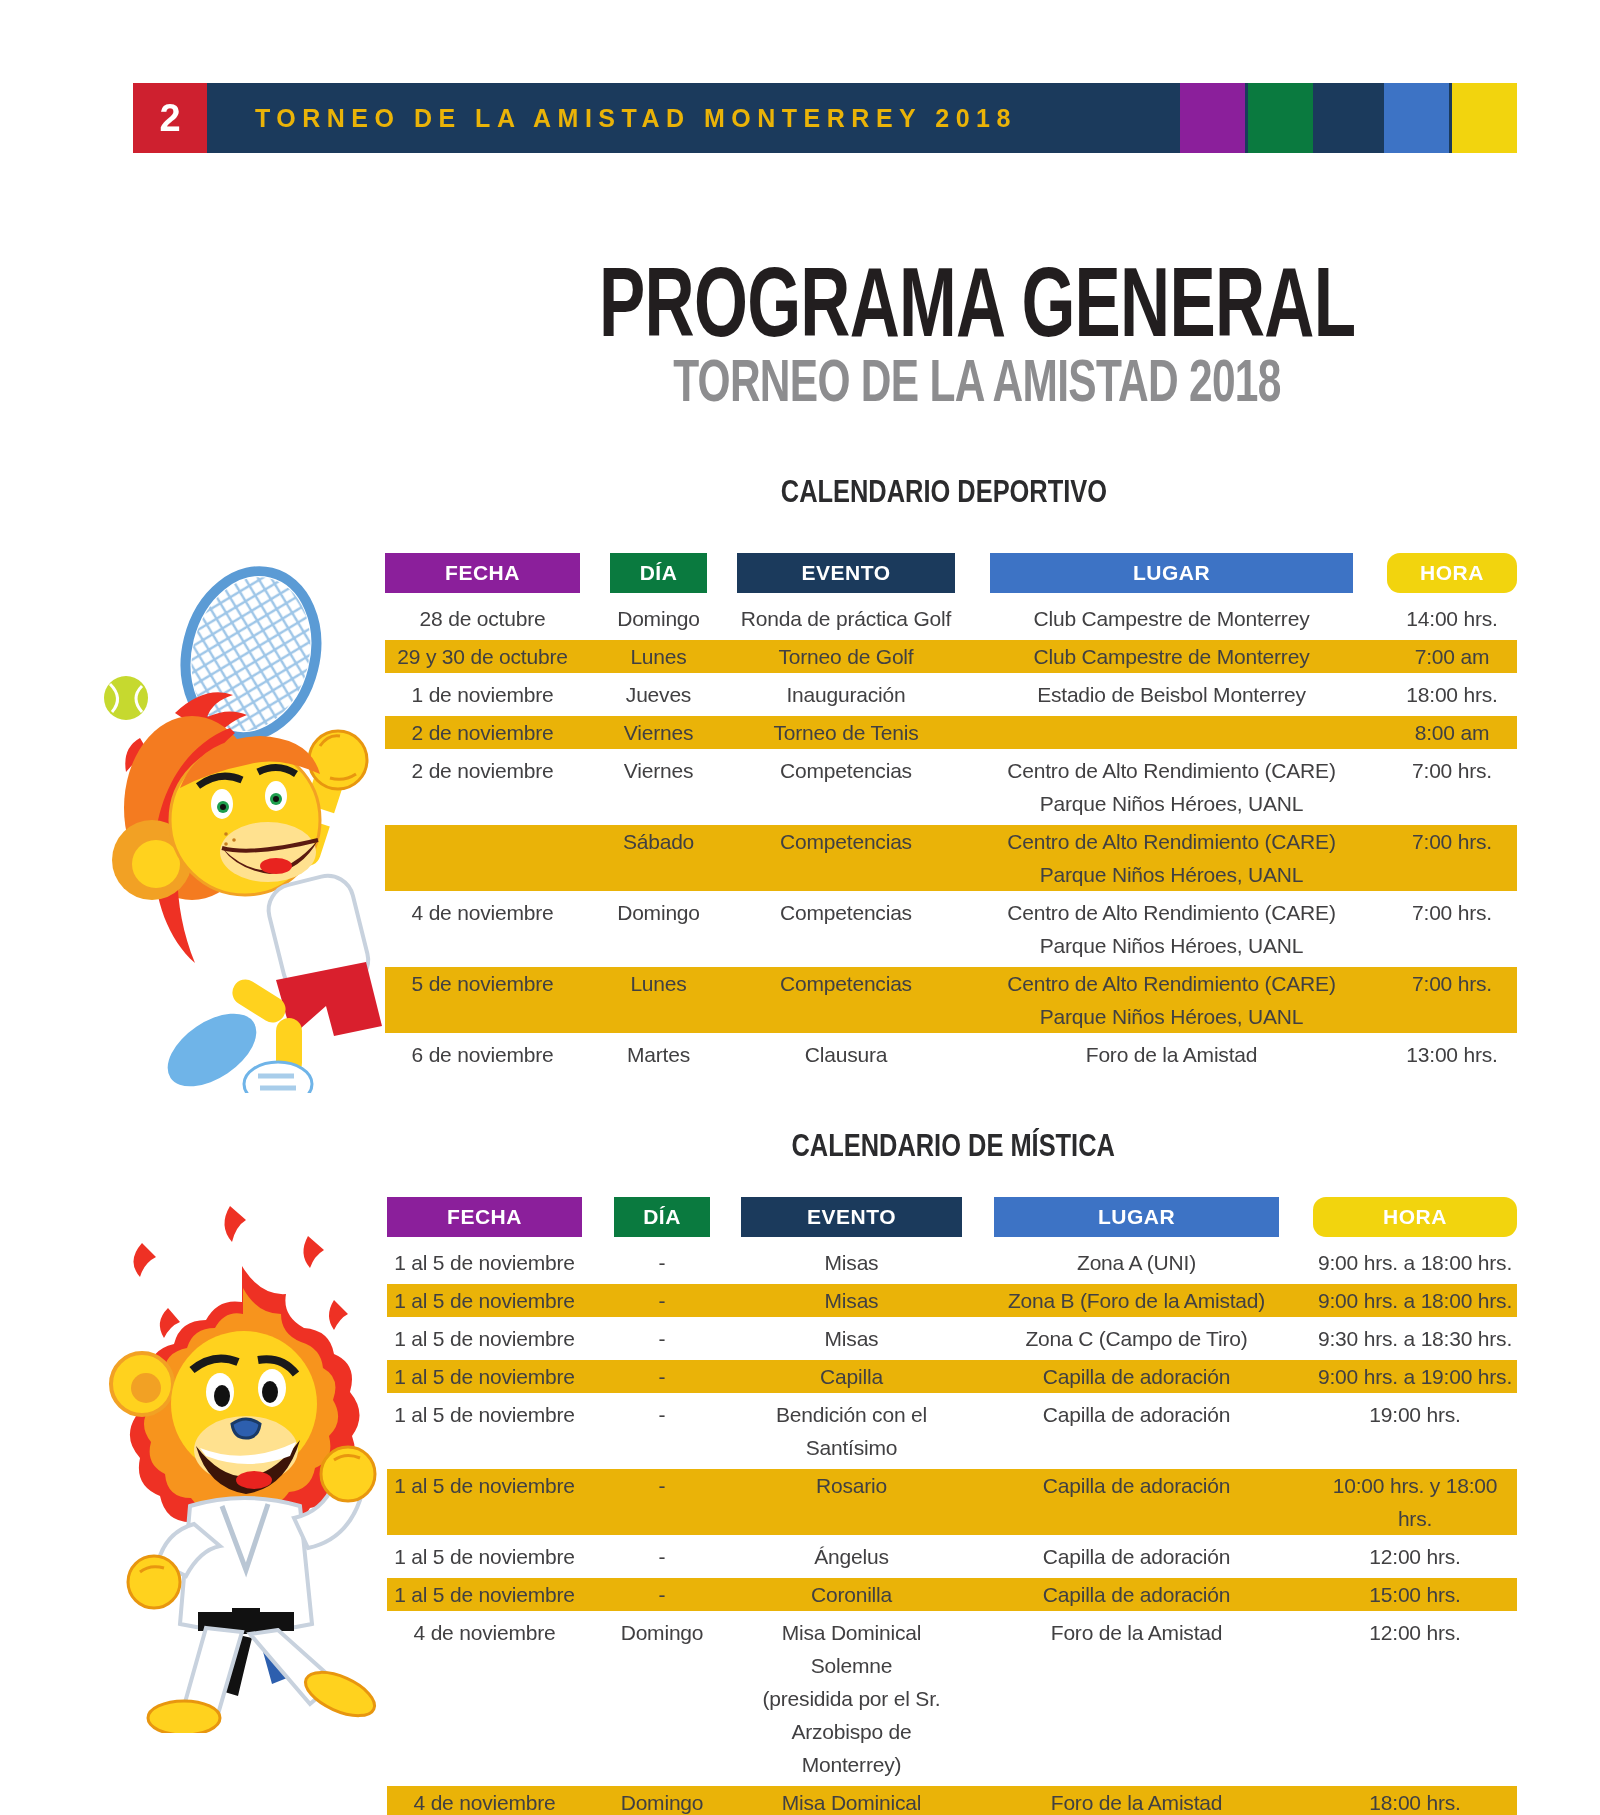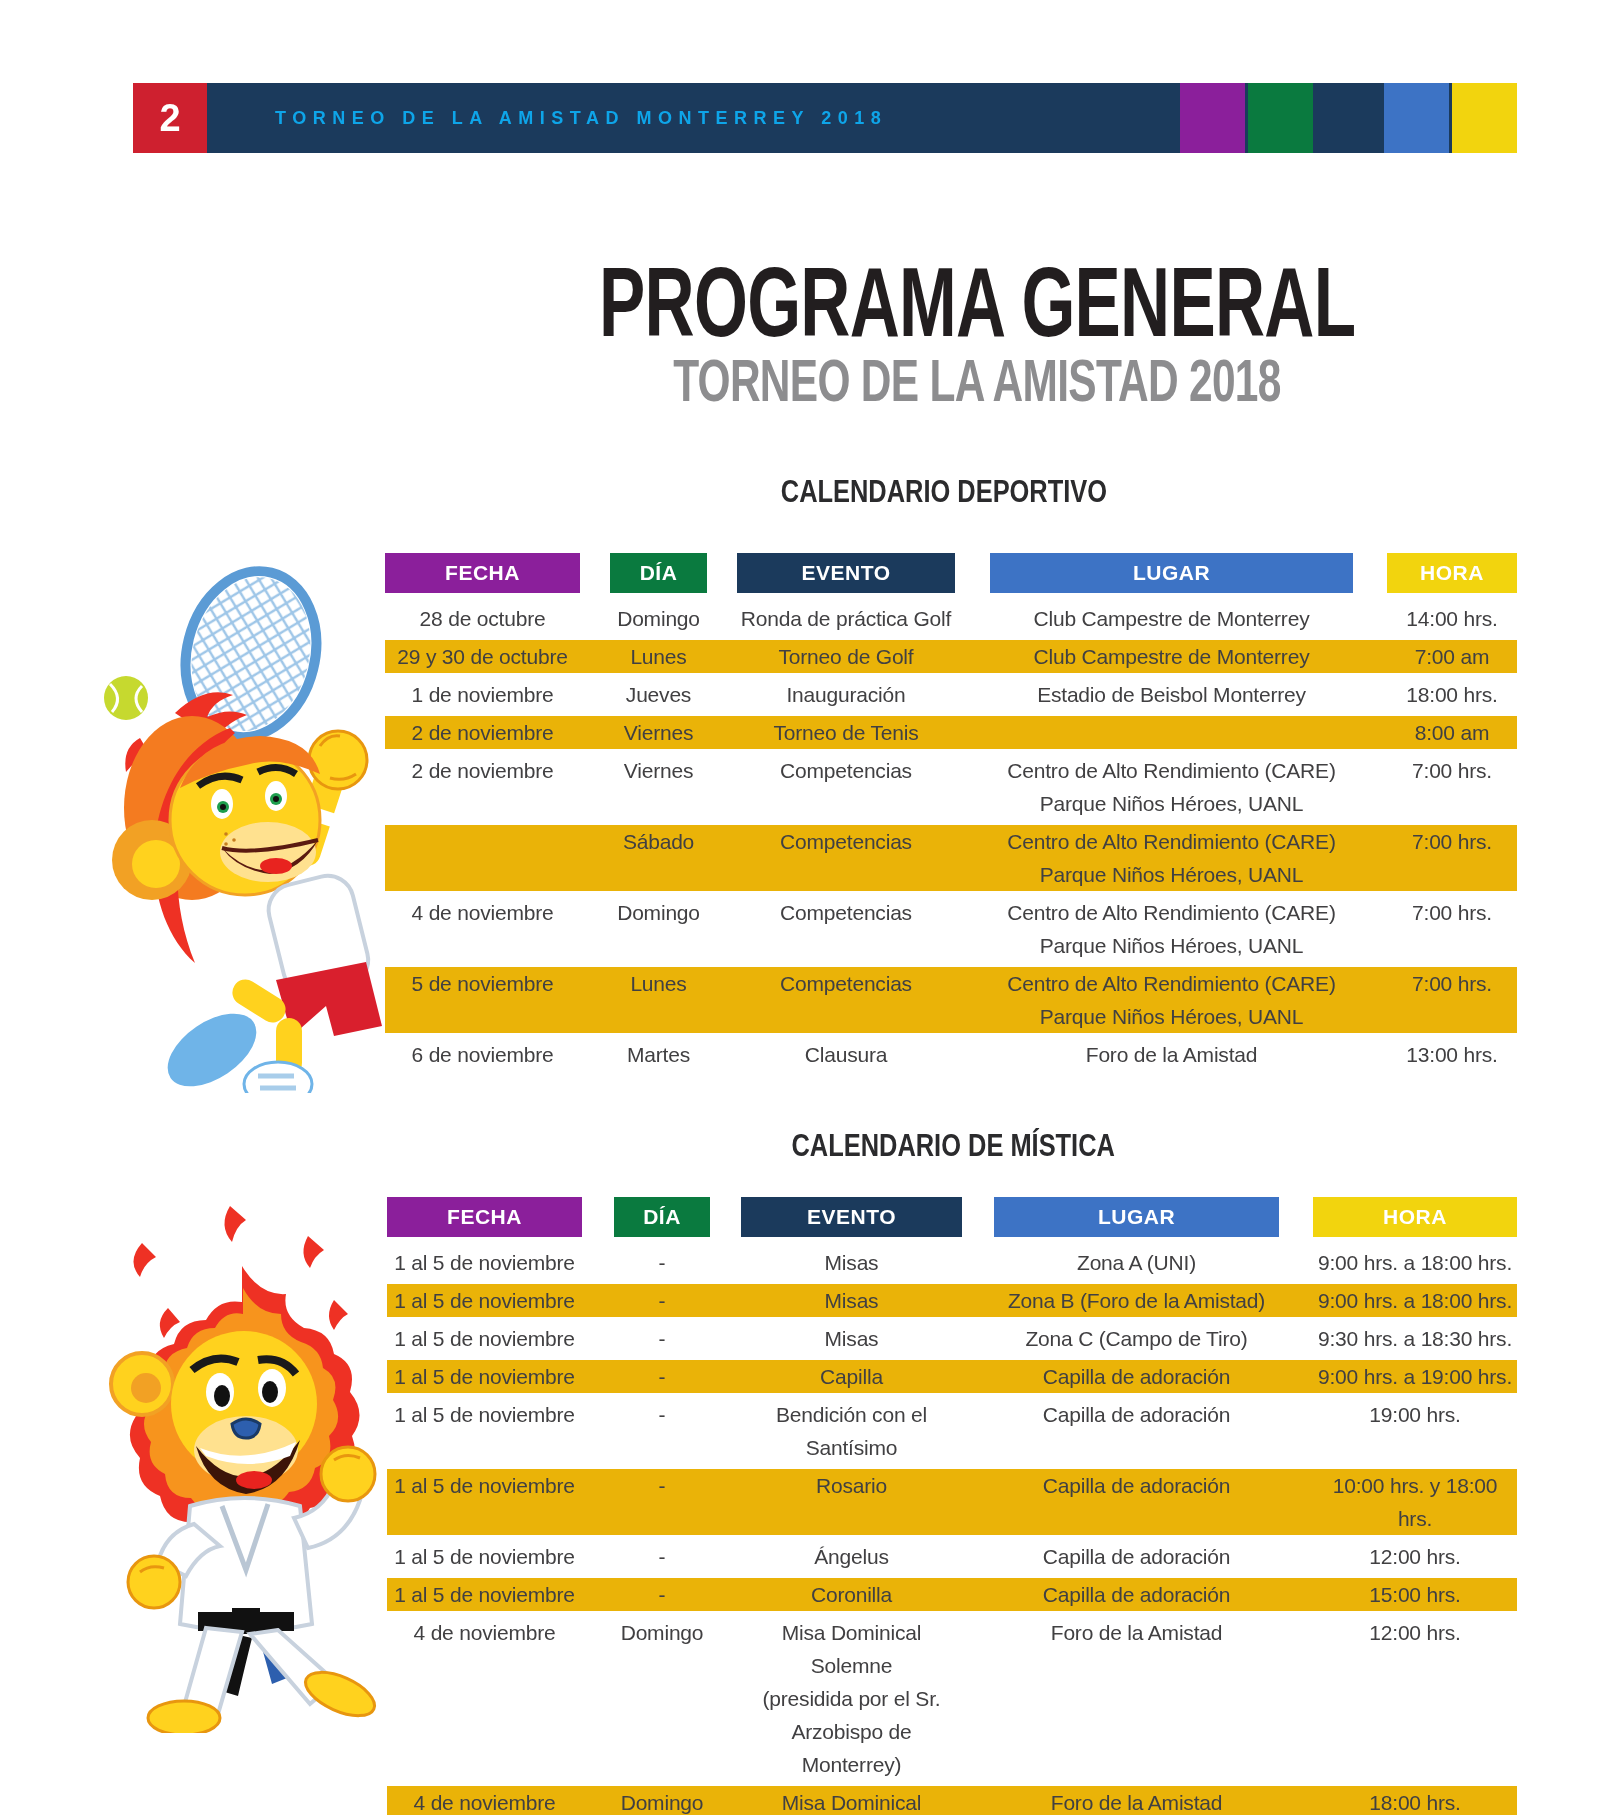--- a/index.html
+++ b/index.html
@@ -4,21 +4,21 @@
 <style>
   html,body{margin:0;padding:0;background:#fff;}
   #page{position:relative;width:1600px;height:1815px;background:#ffffff;overflow:hidden;
         font-family:"Liberation Sans", sans-serif;}
 
   
   .topbar{position:absolute;left:133px;top:83px;width:1384px;height:70px;
           background:#1B3A5C;display:flex;align-items:center;}
   .pagenum{width:74px;height:70px;background:#CE202F;color:#fff;display:flex;
            align-items:center;justify-content:center;font-size:38px;font-weight:700;}
-  .bartitle{margin-left:68px;color:#0ea5e9;font-size:18px;font-weight:700;
+  .bartitle{margin-left:48px;color:#eab308;font-size:25px;font-weight:700;
             letter-spacing:6.5px;white-space:nowrap;}
   .palette{margin-left:auto;display:flex;gap:3px;height:70px;}
   .palette div{width:65px;height:70px;}
 
   
   .center-band{position:absolute;left:300px;width:1354px;text-align:center;}
   .cond{display:inline-block;transform-origin:50% 50%;white-space:nowrap;}
   #page-title{top:252px;}
   #page-title .cond{font-size:99px;font-weight:800;color:#221E1F;line-height:1;
                     transform:scaleX(.70);letter-spacing:-1px;}
@@ -32,21 +32,21 @@
   #heading-mistica{left:387px;top:1128px;}
 
   
   .sched{position:absolute;}
   #table-deportivo{left:385px;top:553px;width:1132px;}
   #table-mistica{left:387px;top:1197px;width:1130px;}
   #table-deportivo .thead,#table-deportivo .trow{
       display:grid;grid-template-columns:195px 30px 97px 30px 218px 35px 363px 34px 130px;}
   #table-mistica .thead,#table-mistica .trow{
       display:grid;grid-template-columns:195px 32px 96px 31px 221px 32px 285px 34px 204px;}
-  .g1{grid-column:1;} .g3{grid-column:3;} .g5{grid-column:5;text-align:right;} .g7{grid-column:7;} .g9{grid-column:9;}
+  .g1{grid-column:1;} .g3{grid-column:3;} .g5{grid-column:5;text-align:right;} .g7{grid-column:7;} .g9{grid-column:9;border-radius:13px;}
   .thead{margin-bottom:9px;}
   .hcell{height:40px;display:flex;align-items:center;justify-content:center;
          color:#ffffff;font-size:21px;font-weight:700;letter-spacing:.5px;}
   .trow{margin-bottom:5px;}
   .trow.shaded{background:#eab308;}
   .cell{text-align:center;font-size:21px;line-height:33px;color:#414042;letter-spacing:-.2px;}
 
   
   .mascot{position:absolute;}
   #mascot-tennis{left:80px;top:548px;}

